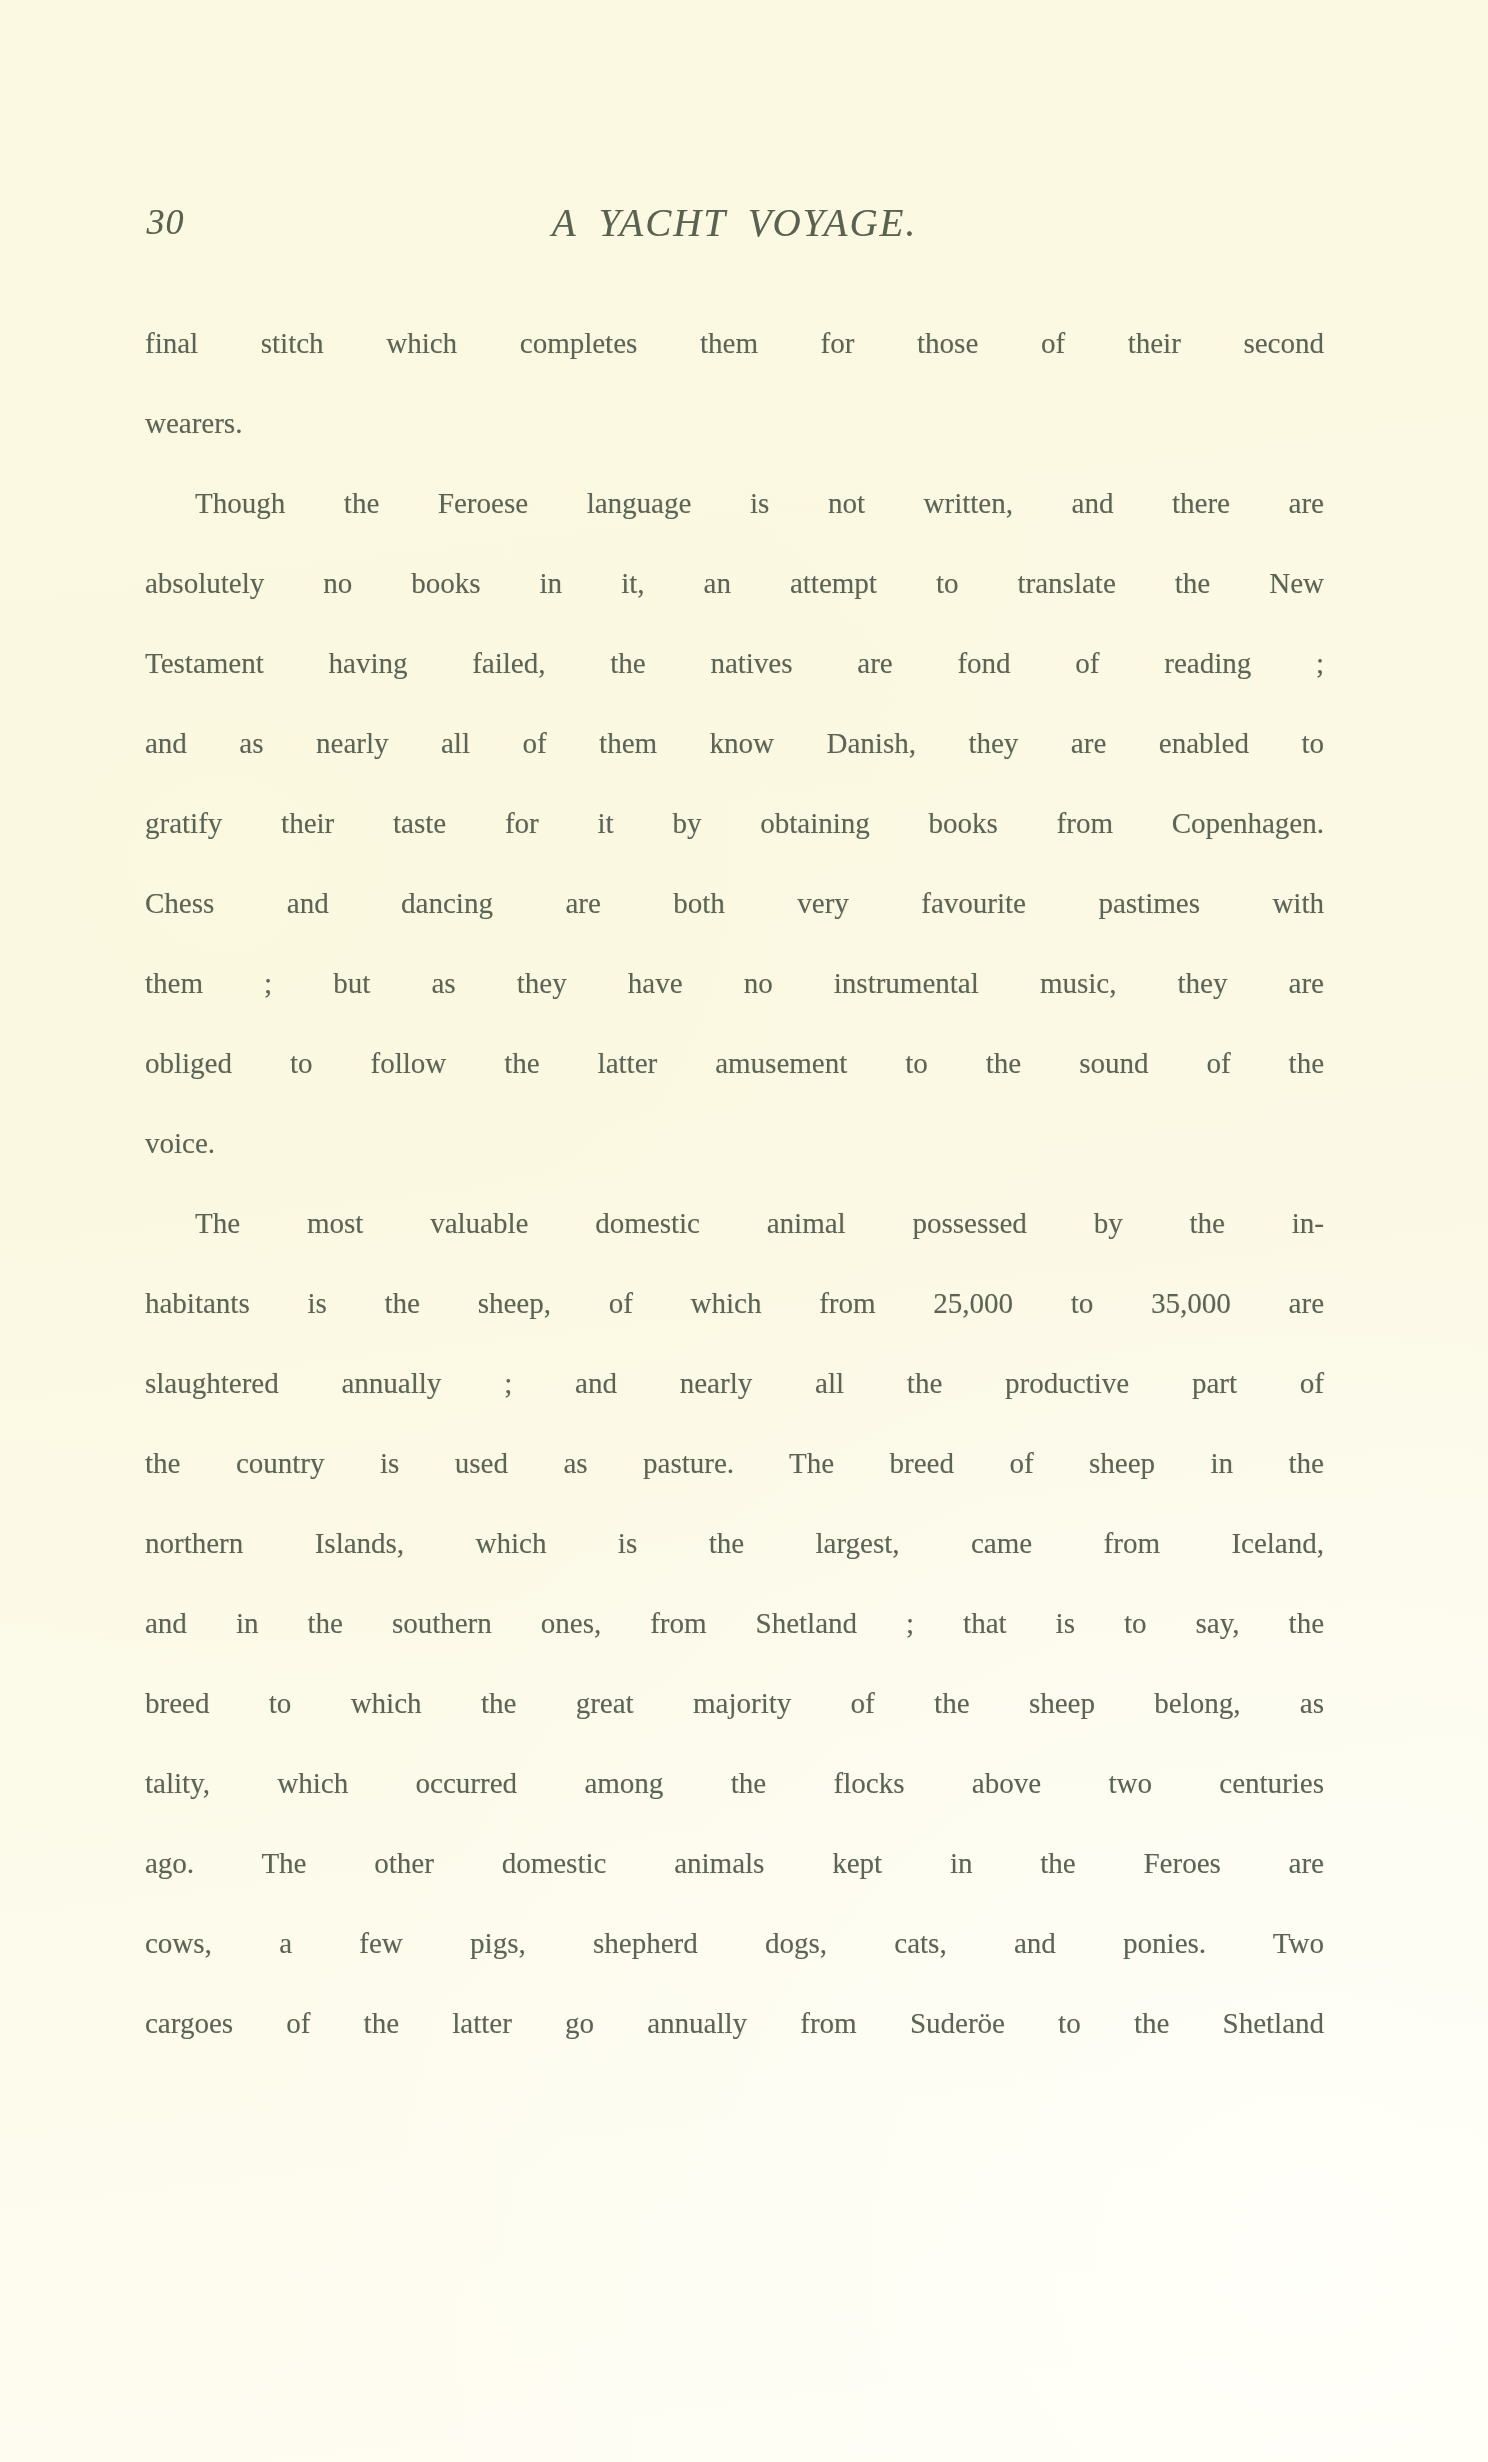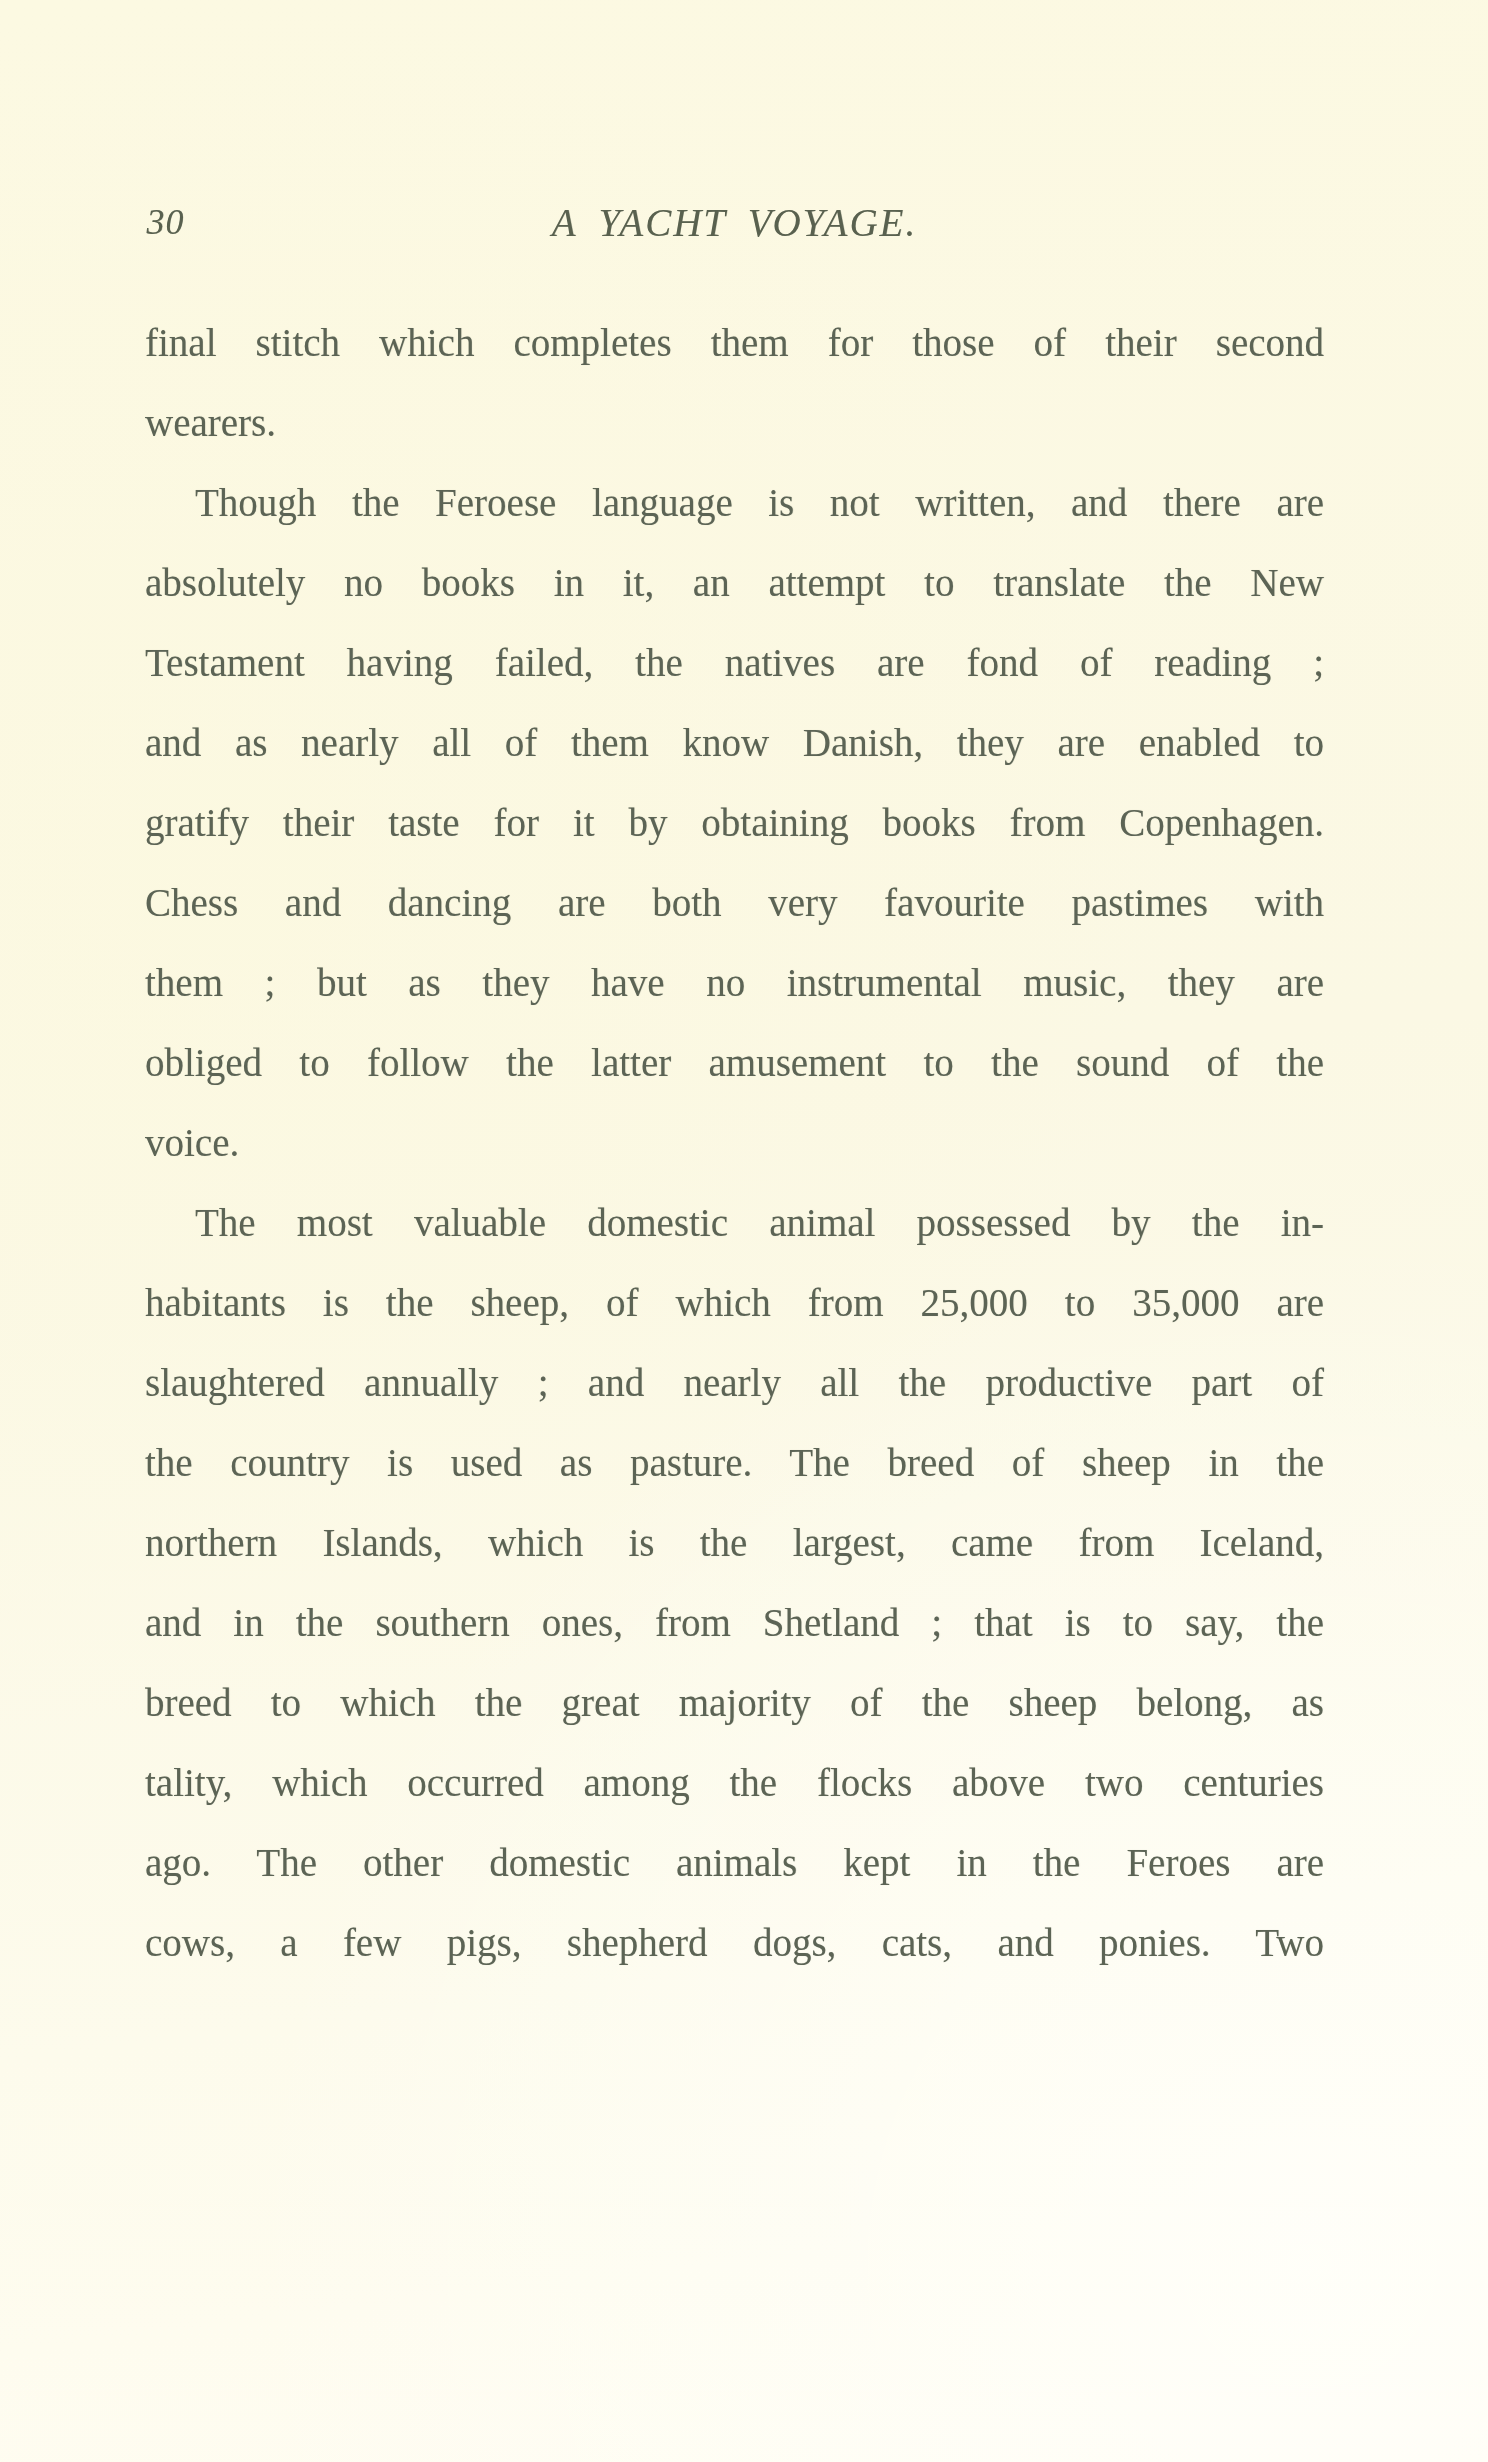--- a/index.html
+++ b/index.html
@@ -54,21 +54,21 @@
   .text-block {
     position: absolute;
     left: 145px;
     top: 303px;
     width: 1179px;
     color: #5c6455;
   }
   .line {
     height: 80px;
     line-height: 80px;
-    font-size: 39px;
+    font-size: 29px;
     white-space: normal;
     text-shadow: 0.3px 0.3px 0.7px rgba(92,100,85,0.32);
   }
   .line.just {
     text-align: justify;
     text-align-last: justify;
   }
   .line.nojust {
     text-align: right;
     text-align-last: left;
@@ -102,14 +102,15 @@
     <div class="line just indent">The most valuable domestic animal possessed by the in-</div>
     <div class="line just">habitants is the sheep, of which from 25,000 to 35,000 are</div>
     <div class="line just">slaughtered annually ; and nearly all the productive part of</div>
     <div class="line just">the country is used as pasture. The breed of sheep in the</div>
     <div class="line just">northern Islands, which is the largest, came from Iceland,</div>
     <div class="line just">and in the southern ones, from Shetland ; that is to say, the</div>
     <div class="line just">breed to which the great majority of the sheep belong, as</div>
     <div class="line just">tality, which occurred among the flocks above two centuries</div>
     <div class="line just">ago. The other domestic animals kept in the Feroes are</div>
     <div class="line just">cows, a few pigs, shepherd dogs, cats, and ponies. Two</div>
+    <div class="line just">cargoes of the latter go annually from Suderöe to the Shetland</div>
   </div>
 
 
 </body></html>

